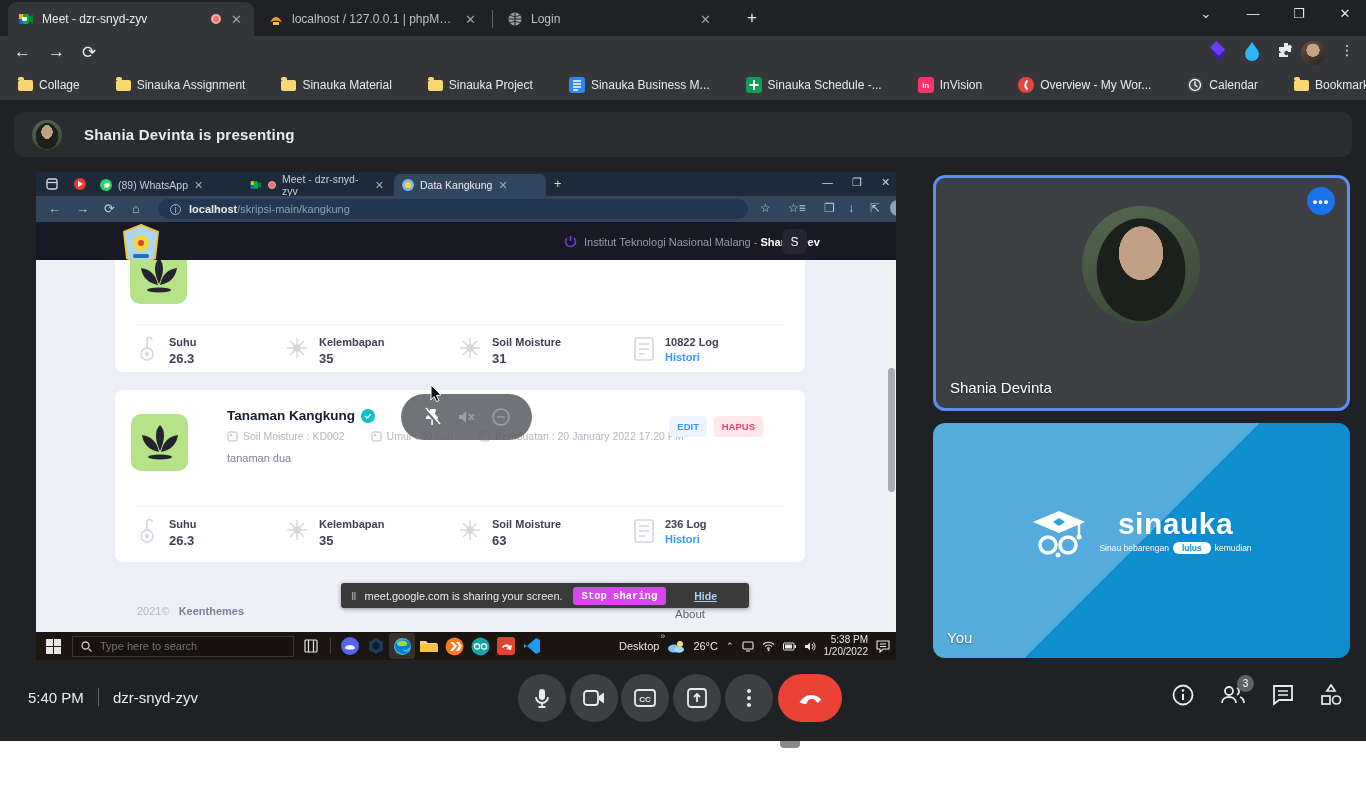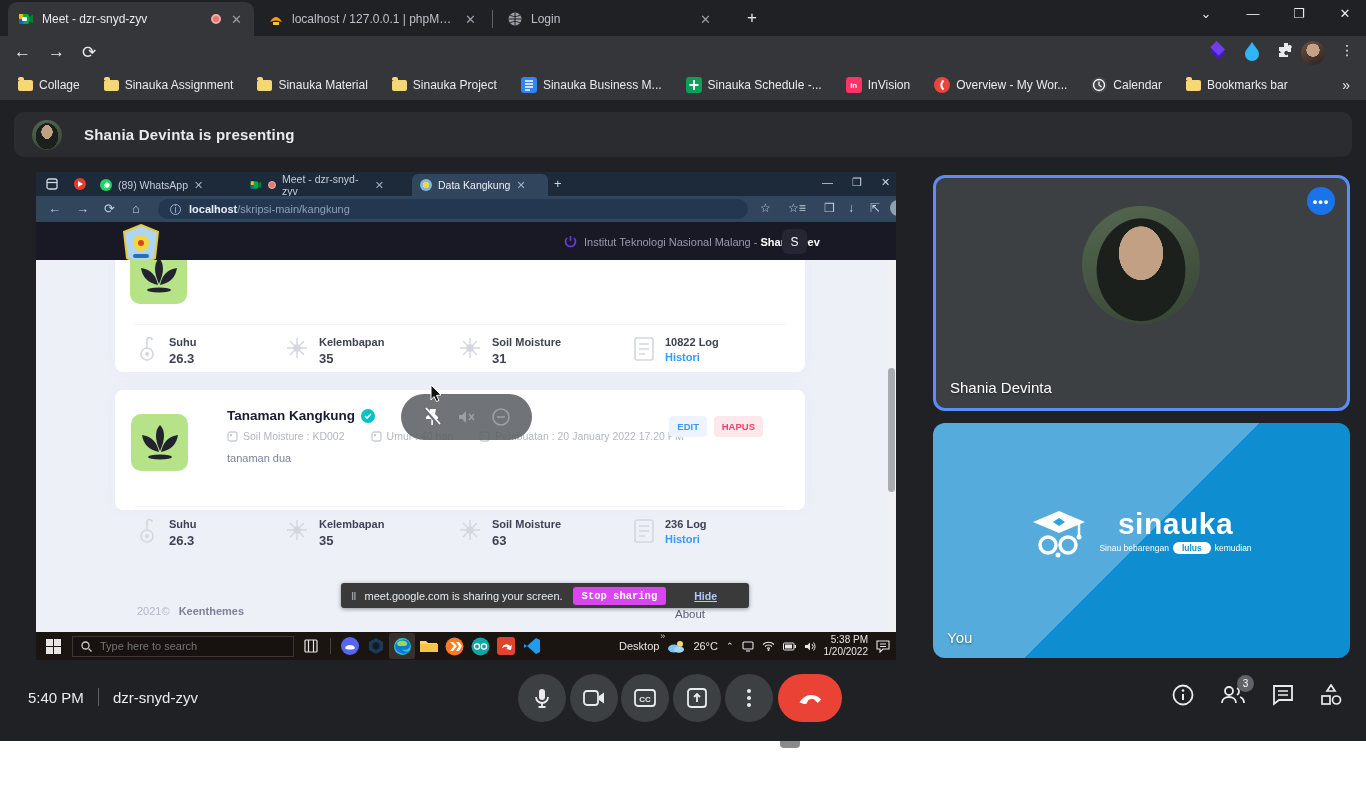--- a/index.html
+++ b/index.html
@@ -26,21 +26,21 @@
   .omni { left:112px; top:39px; width:1086px; height:28px; background:#202124; border-radius:14px; display:flex; align-items:center; }
   .omni .lock { margin-left:18px; }
   .omni .host { margin-left:10px; font-size:13px; color:#e8eaed; }
   .omni .path { font-size:13px; color:#9aa0a6; }
   .omni-right { position:absolute; right:14px; display:flex; gap:20px; align-items:center; }
   .extic { top:41px; }
   .avatar-sm { width:24px; height:24px; border-radius:50%;
     background: radial-gradient(circle at 50% 38%, #c7a184 0 34%, transparent 35%),
                 linear-gradient(150deg,#6b4f42,#2c2320); }
 
-  .bookbar { left:0; top:70px; width:1366px; height:30px; background:#35363a; display:flex; align-items:center; padding-left:10px; gap:8px; }
+  .bookbar { left:0; top:70px; width:1366px; height:30px; background:#35363a; display:flex; align-items:center; padding-left:10px; gap:20px; }
   .bk { display:flex; align-items:center; gap:6px; padding:3px 8px; border-radius:6px; font-size:12px; color:#e8eaed; white-space:nowrap; }
   .folder { width:15px; height:11px; background:#f7d774; border-radius:2px; position:relative; }
   .folder:before { content:""; position:absolute; left:0; top:-3px; width:6px; height:3px; background:#f7d774; border-radius:2px 2px 0 0; }
   .bk-ic { width:16px; height:16px; border-radius:3px; position:relative; flex:0 0 16px; }
   .chev { color:#e8eaed; font-size:14px; margin-left:auto; margin-right:16px; }
 
   
   .banner { left:14px; top:112px; width:1338px; height:45px; background:#2b2c2f; border-radius:10px; display:flex; align-items:center; }
   .banner .av { width:30px; height:30px; border-radius:50%; margin-left:18px; }
   .portrait {
@@ -279,21 +279,21 @@
           <svg class="e-ic" style="border-radius:2px;" viewBox="0 0 16 16">
               <rect x="1" y="3" width="10" height="10" rx="2" fill="#00ac47"></rect>
               <rect x="1" y="3" width="4" height="5" fill="#ffba00"></rect>
               <rect x="1" y="8" width="4" height="5" fill="#0066da"></rect>
               <path d="M11 6l4-2.5v9L11 10z" fill="#00832d"></path>
             </svg>
           <span style="width:8px;height:8px;border-radius:50%;background:#e07a73;border:1.5px solid #f4a9a3;flex:0 0 8px;"></span>
           <span class="ttl">Meet - dzr-snyd-zyv</span>
           <span class="e-cls">✕</span>
         </div>
-        <div class="abs e-tab active" style="left:376px;width:136px;">
+        <div class="abs e-tab active" style="left:358px;width:152px;">
           <span class="e-ic" style="background:radial-gradient(circle at 50% 50%, #f2d83c 0 40%, #7fb8e6 41%);"></span>
           <span class="ttl">Data Kangkung</span>
           <span class="e-cls">✕</span>
         </div>
         <div class="abs" style="left:518px;top:4px;color:#cfd8e3;font-size:13px;">+</div>
         <div class="abs e-winctl" style="left:786px;">—</div>
         <div class="abs e-winctl" style="left:816px;">❐</div>
         <div class="abs e-winctl" style="left:845px;">✕</div>
       </div>
 
@@ -383,21 +383,21 @@
                 <rect x="2" y="2" width="18" height="22" rx="2" fill="none" stroke="#d3d6de" stroke-width="1.6"></rect>
                 <path d="M6 8h10M6 13h10M6 18h6" stroke="#d3d6de" stroke-width="1.6"></path>
               </svg>
             <div>
                 <div class="stat-label">10822 Log</div>
                 <a class="stat-link" style="display:block;">Histori</a>
               </div>
           </div>
         </div>
 
-        <div class="abs card" style="top:130px;height:120px;">
+        <div class="abs card" style="top:130px;height:172px;">
           <div class="abs leafbox" style="left:16px;top:24px;">
             <svg width="44" height="44" viewBox="0 0 44 44">
                 <g fill="#23232f">
                   <path d="M22 30 Q14 12 22 4 Q30 12 22 30Z"></path>
                   <path d="M21 31 Q6 28 4 14 Q18 16 21 31Z"></path>
                   <path d="M23 31 Q38 28 40 14 Q26 16 23 31Z"></path>
                 </g>
                 <ellipse cx="22" cy="36" rx="12" ry="2.4" fill="#23232f"></ellipse>
               </svg>
           </div>

